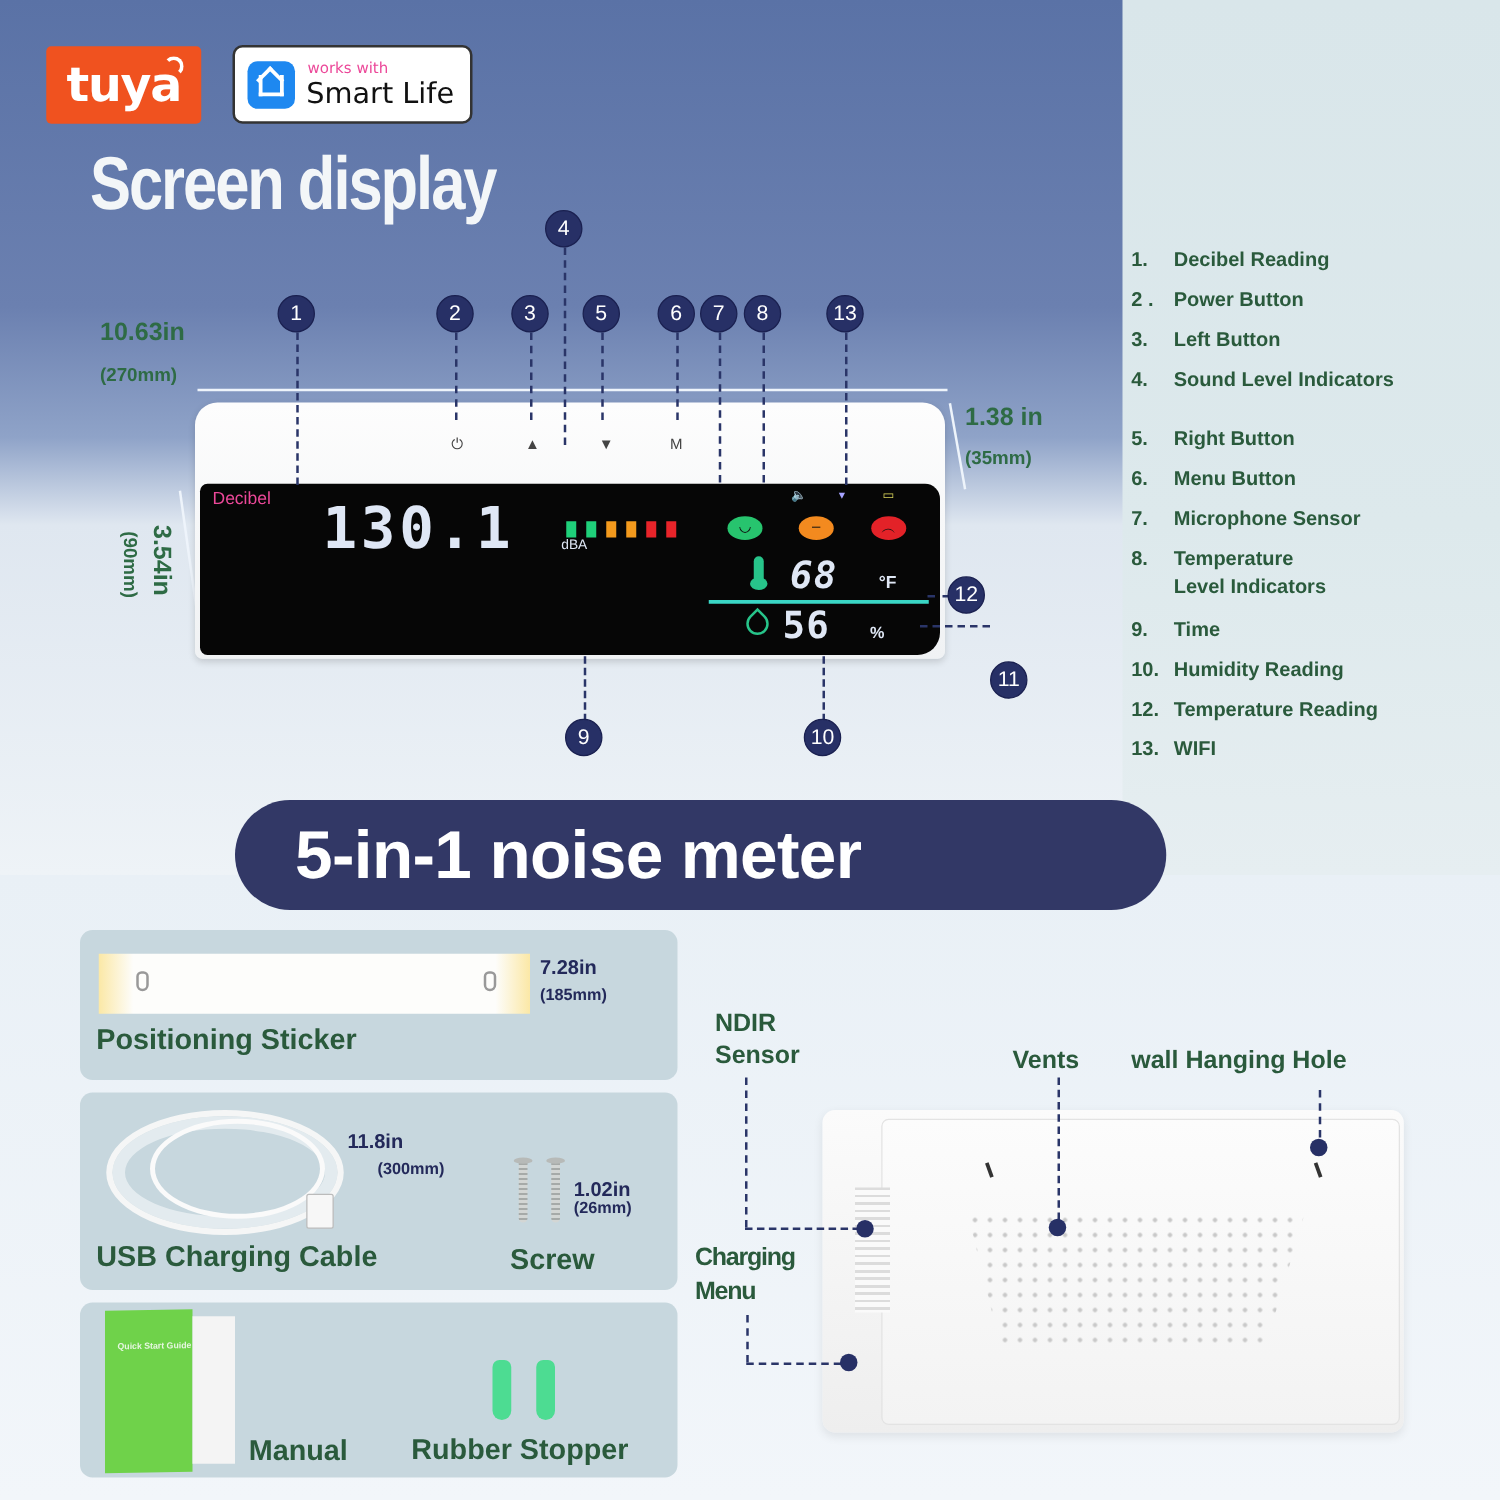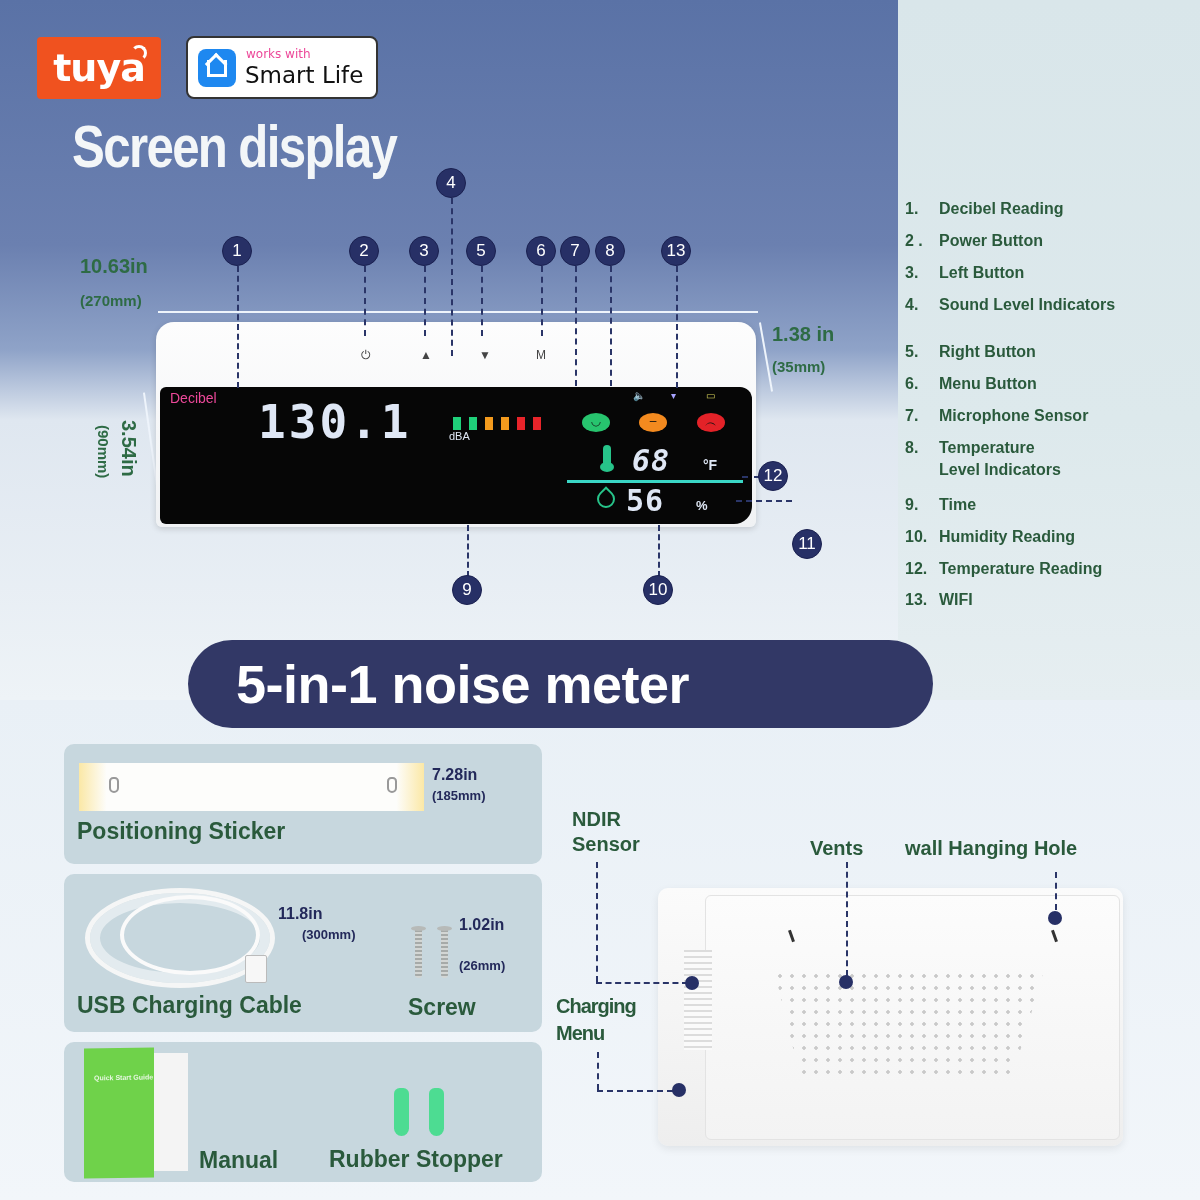--- a/index.html
+++ b/index.html
@@ -293,21 +293,21 @@
 
 <div class="panel" style="left:64px;top:874px;width:478px;height:158px;"></div>
 <div class="cable"></div>
 <div class="cable2"></div>
 <div class="usb-plug"></div>
 <div class="acc-dim" style="left:278px;top:905px;font-size:16px;">11.8in</div>
 <div class="acc-dim" style="left:278px;top:927px;font-size:13px;margin-left:24px;">(300mm)</div>
 <div class="panel-label" style="left:77px;top:992px;">USB Charging Cable</div>
 <div class="screw" style="left:415px;top:930px;"></div>
 <div class="screw" style="left:441px;top:930px;"></div>
-<div class="acc-dim" style="left:459px;top:916px;font-size:16px;">1.02in</div>
+<div class="acc-dim" style="left:459px;top:944px;font-size:16px;">1.02in</div>
 <div class="acc-dim" style="left:459px;top:958px;font-size:13px;">(26mm)</div>
 <div class="panel-label" style="left:408px;top:994px;">Screw</div>
 
 <div class="panel" style="left:64px;top:1042px;width:478px;height:140px;"></div>
 <div class="manual">
   <div class="manual-text">Quick Start Guide</div>
 </div>
 <div class="manual-page"></div>
 <div class="panel-label" style="left:199px;top:1147px;">Manual</div>
 <div class="stopper" style="left:394px;top:1088px;"></div>

